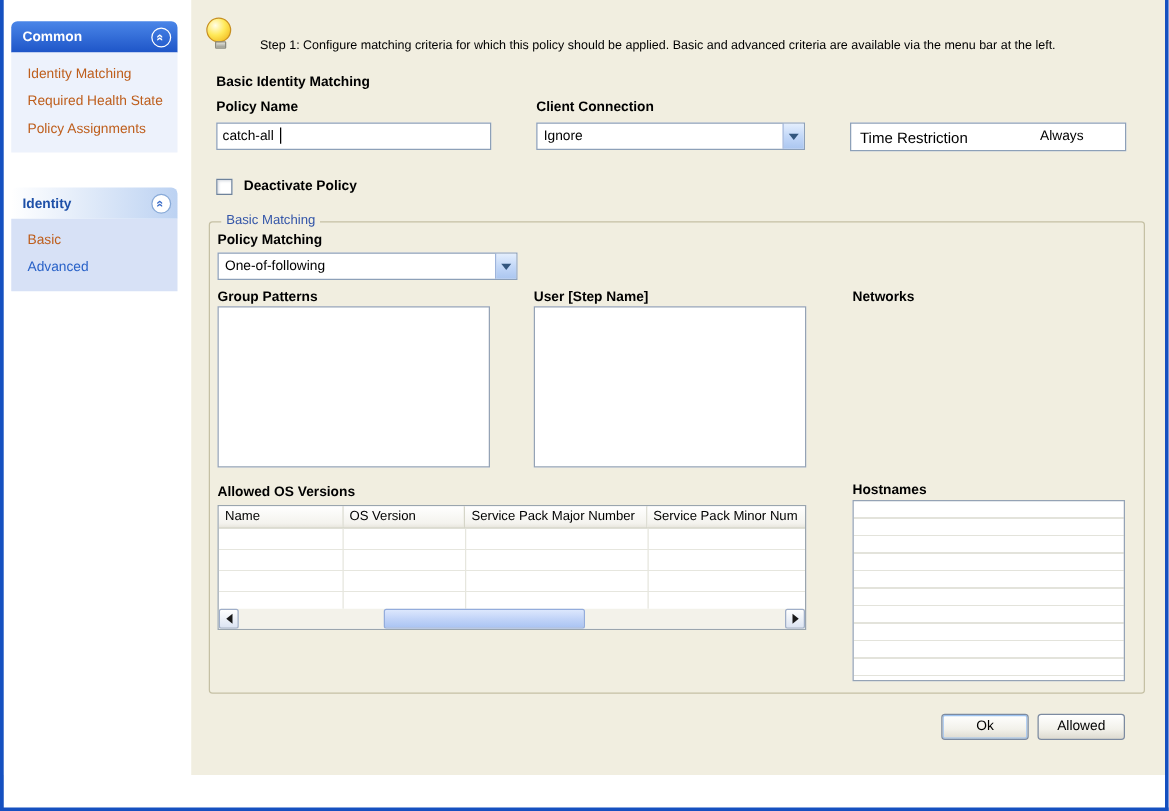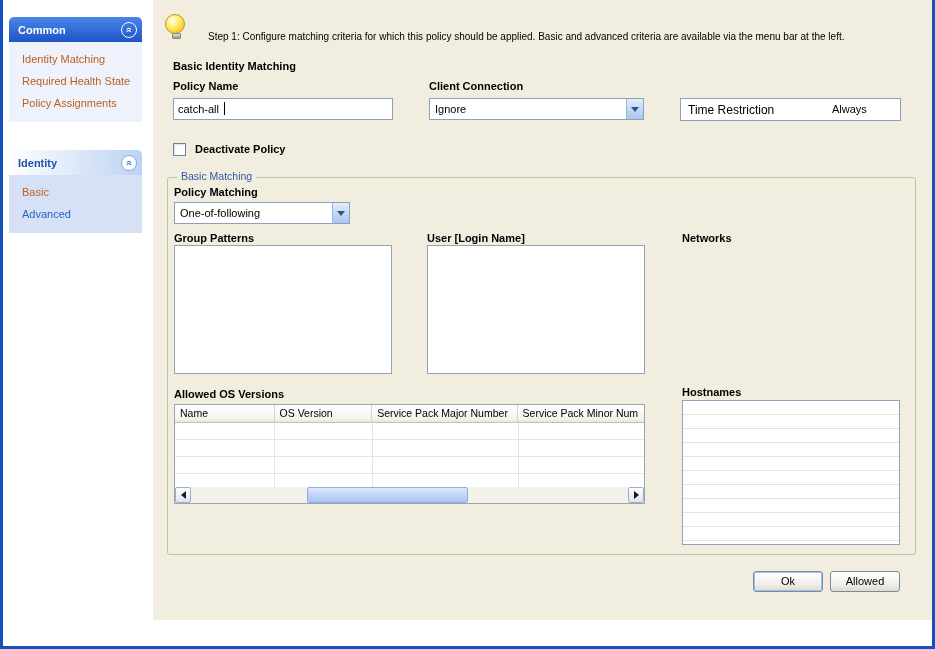--- a/index.html
+++ b/index.html
@@ -167,31 +167,31 @@
         <span class="tvalue">Always</span>
       </div>
 
       <div class="checkbox" aria-checked="false"></div>
       <div class="bold-label" style="left:42px;top:143px;">Deactivate Policy</div>
 
       <div class="groupbox"></div>
       <div class="legend">Basic Matching</div>
 
       <div class="bold-label" style="left:21px;top:186px;">Policy Matching</div>
-      <div class="combo" style="left:21px;top:202px;width:176px;">
+      <div class="combo" style="left:21px;top:202px;width:240px;">
         <span class="val">One-of-following</span>
         <span class="cbtn">
             <span class="tri-down"></span>
           </span>
       </div>
 
       <div class="bold-label" style="left:21px;top:232px;">Group Patterns</div>
       <div class="listbox" style="left:21px;top:245px;width:218px;height:129px;"></div>
 
-      <div class="bold-label" style="left:274px;top:232px;">User [Login Name]</div>
+      <div class="bold-label" style="left:274px;top:232px;">User [Step Name]</div>
       <div class="listbox" style="left:274px;top:245px;width:218px;height:129px;"></div>
 
       <div class="bold-label" style="left:529px;top:232px;">Networks</div>
 
       <div class="bold-label" style="left:21px;top:388px;">Allowed OS Versions</div>
       <div class="os-table">
         <div class="os-head">
             <div class="hdr-cell">Name</div>
             <div class="hdr-cell">OS Version</div>
             <div class="hdr-cell">Service Pack Major Number</div>

